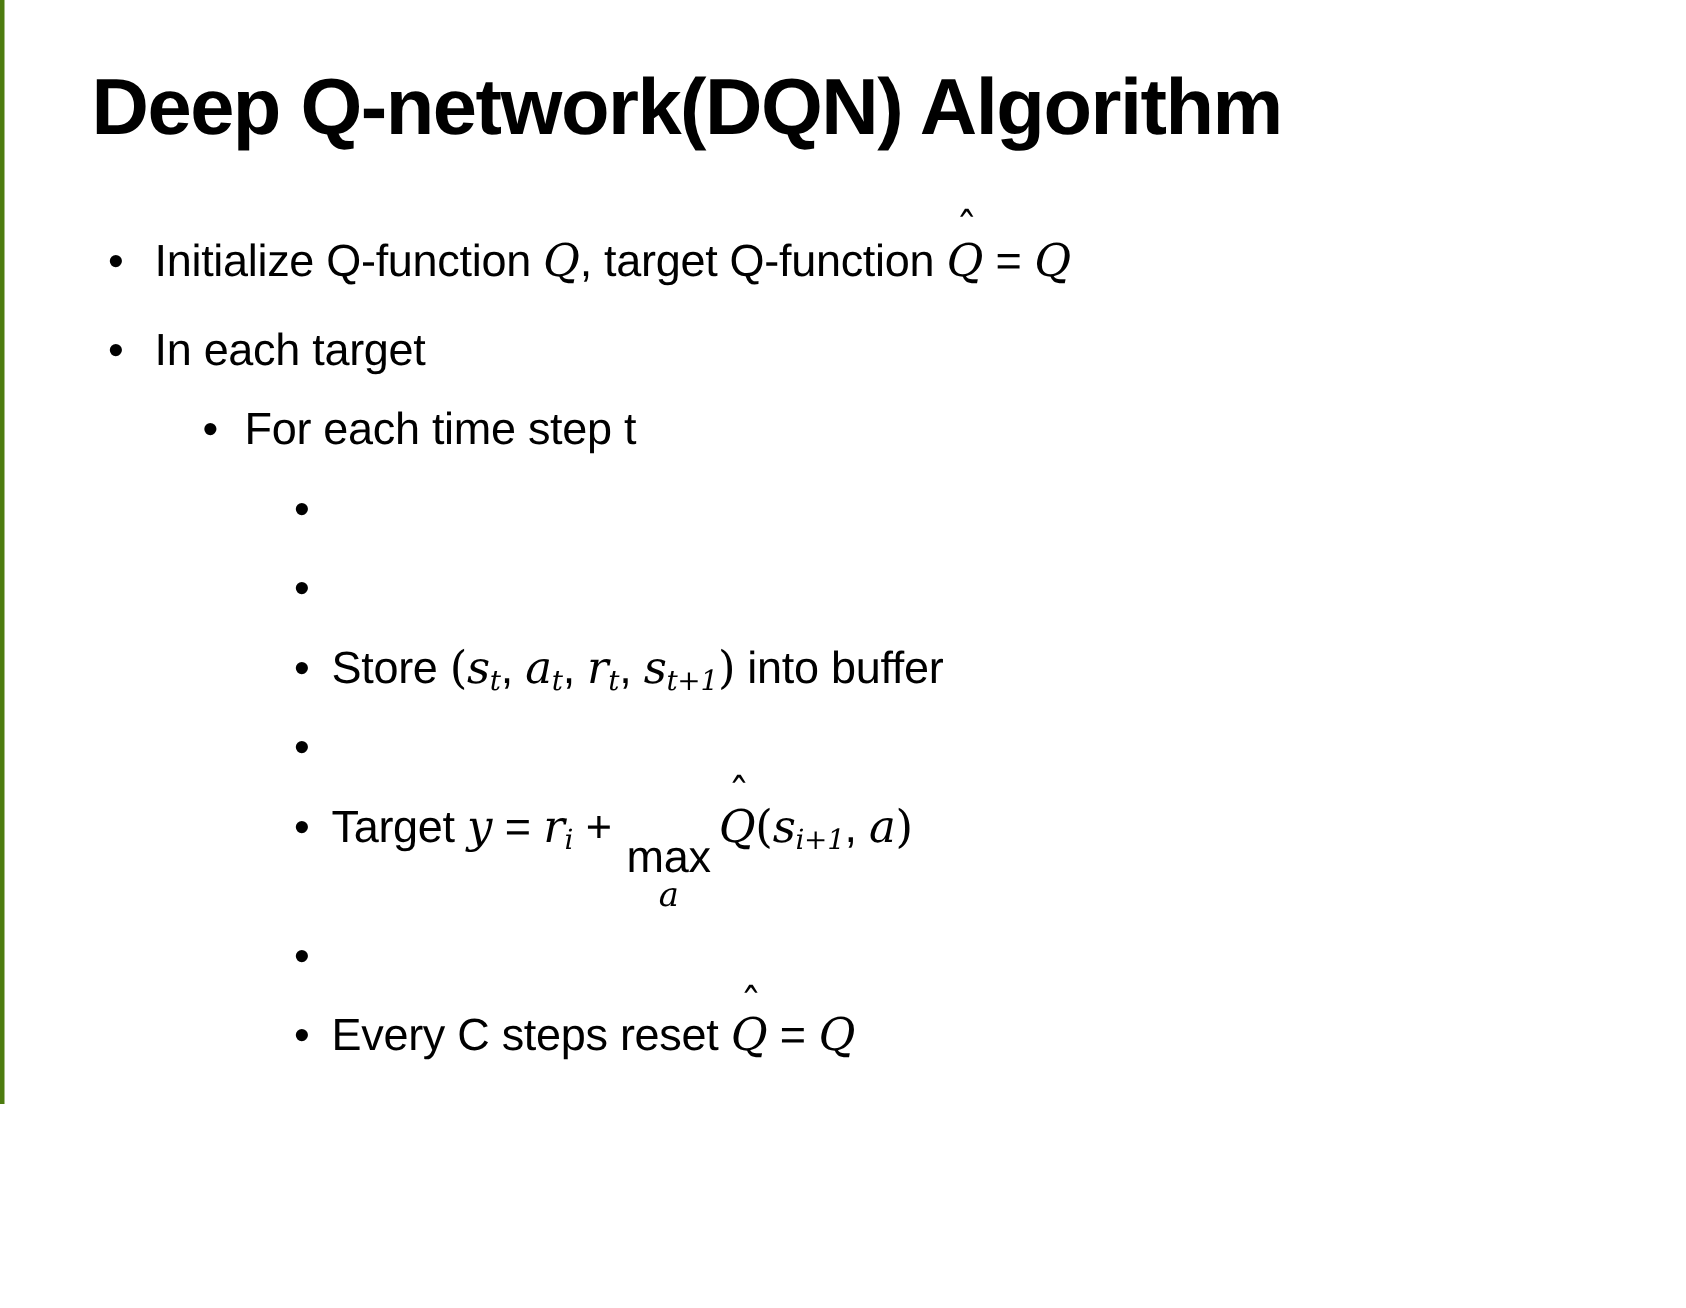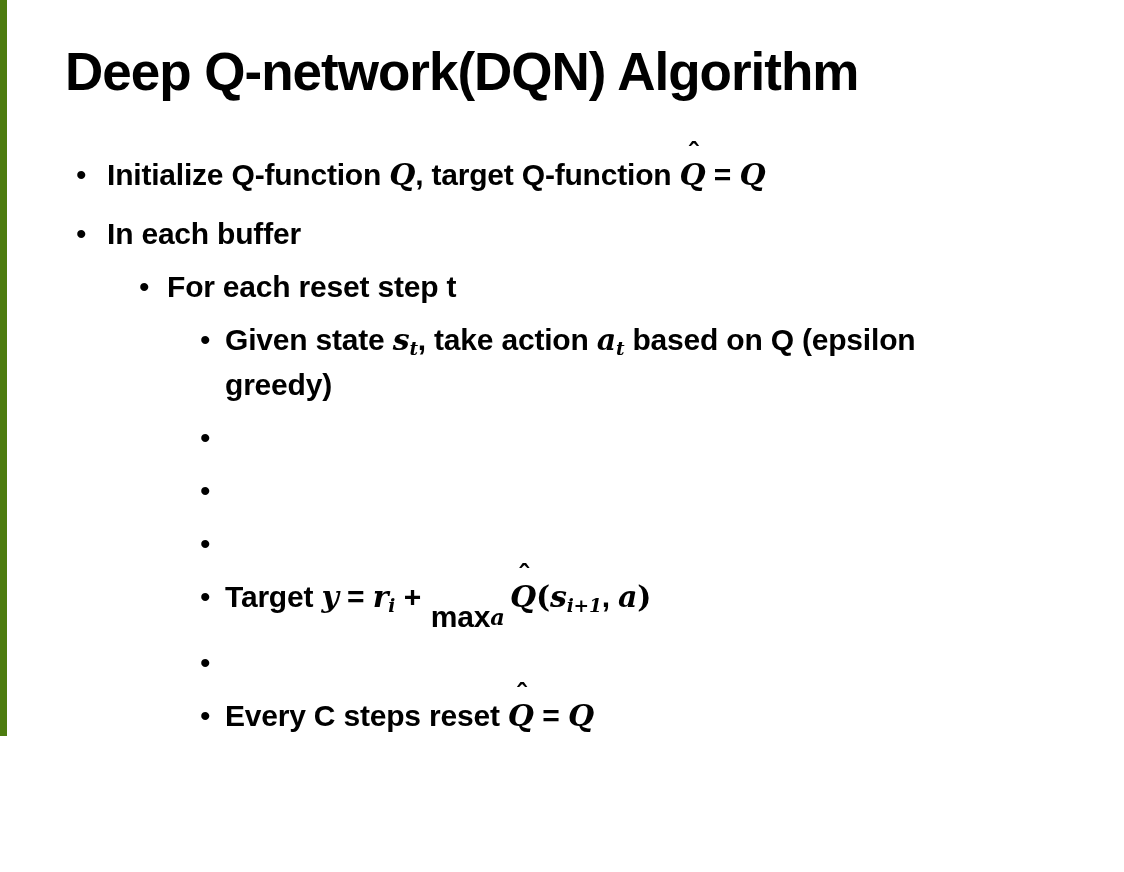--- a/index.html
+++ b/index.html
@@ -1,75 +1,75 @@
 <!DOCTYPE html>
 <html><head>
 <meta charset="utf-8">
 <style>
   html,body{margin:0;padding:0;background:#ffffff;}
   body{width:1124px;height:872px;overflow:hidden;
        font-family:"Liberation Sans",sans-serif;color:#000000;}
   .slide{position:relative;width:1124px;height:736px;box-sizing:border-box;
-         border-left:7px solid #4d7c0f;background:#ffffff;}
+         border-left:3px solid #4d7c0f;background:#ffffff;}
   .title{position:absolute;left:58px;top:42px;margin:0;
          font-size:53px;font-weight:bold;letter-spacing:-1px;line-height:1.15;
          white-space:nowrap;}
   .bullets{position:absolute;left:0;top:152px;width:1100px;}
   .li{display:flex;font-size:30px;letter-spacing:-0.2px;line-height:45px;margin-top:8px;}
   .li.l1{padding-left:69px;margin-top:14px;}
   .li.l1 .b{width:31px;}
   .li.l2{padding-left:132px;}
   .li.l2 .b{width:28px;}
   .li.l3{padding-left:193px;}
   .li.l3 .b{width:25px;}
   .bullets .li:first-child{margin-top:0;}
   .b{flex:none;}
-  .txt{white-space:nowrap;font-weight:bold;}
+  .txt{white-space:nowrap;}
   
   .mi{font-family:"DejaVu Serif",serif;font-style:italic;}
   .mp{font-family:"DejaVu Serif",serif;}
   .msub{font-family:"DejaVu Serif",serif;font-style:italic;
         font-size:0.62em;line-height:0;vertical-align:-0.28em;}
   .op{display:inline-block;margin:0 0.28em;}
   .hatwrap{position:relative;display:inline-block;}
   .hat{position:absolute;top:-0.44em;left:55%;transform:translateX(-50%);
        font-family:"DejaVu Serif",serif;font-style:normal;font-size:0.95em;line-height:1;}
-  .munder{display:inline-flex;flex-direction:row;align-items:center;
+  .munder{display:inline-flex;flex-direction:column;align-items:center;
           vertical-align:-20px;margin:0 0.18em 0 0.05em;}
   .munder .mo{line-height:1;}
   .munder .mu{font-family:"DejaVu Serif",serif;font-style:italic;
               font-size:0.75em;line-height:0.9;}
 </style>
 </head>
 <body>
 
 <div class="slide">
   <h1 class="title">Deep Q-network(DQN) Algorithm</h1>
   <div class="bullets" id="bullets">
       <div class="li l1">
         <span class="b">•</span>
         <span class="txt">Initialize Q-function <span class="mi">Q</span>, target Q-function <span class="hatwrap"><span class="hat">ˆ</span><span class="mi">Q</span></span><span class="op">=</span><span class="mi">Q</span></span>
       </div>
       <div class="li l1">
         <span class="b">•</span>
-        <span class="txt">In each buffer</span>
+        <span class="txt">In each target</span>
       </div>
       <div class="li l2">
         <span class="b">•</span>
-        <span class="txt">For each reset step t</span>
-      </div>
-      <div class="li l3">
-        <span class="b">•</span>
-        <span class="txt">Given state <span class="mi">s</span><sub class="msub">t</sub>, take action <span class="mi">a</span><sub class="msub">t</sub> based on Q (epsilon<br>greedy)</span>
+        <span class="txt">For each time step t</span>
       </div>
       <div class="li l3">
         <span class="b">•</span>
       </div>
       <div class="li l3">
         <span class="b">•</span>
+      </div>
+      <div class="li l3">
+        <span class="b">•</span>
+        <span class="txt">Store <span class="mp">(</span><span class="mi">s</span><sub class="msub">t</sub>, <span class="mi">a</span><sub class="msub">t</sub>, <span class="mi">r</span><sub class="msub">t</sub>, <span class="mi">s</span><sub class="msub">t+1</sub><span class="mp">)</span> into buffer</span>
       </div>
       <div class="li l3">
         <span class="b">•</span>
       </div>
       <div class="li l3">
         <span class="b">•</span>
         <span class="txt">Target <span class="mi">y</span><span class="op">=</span><span class="mi">r</span><sub class="msub">i</sub><span class="op">+</span><span class="munder">
             <span class="mo">max</span>
             <span class="mu">a</span>
           </span><span class="hatwrap"><span class="hat">ˆ</span><span class="mi">Q</span></span><span class="mp">(</span><span class="mi">s</span><sub class="msub">i+1</sub>, <span class="mi">a</span><span class="mp">)</span></span>

